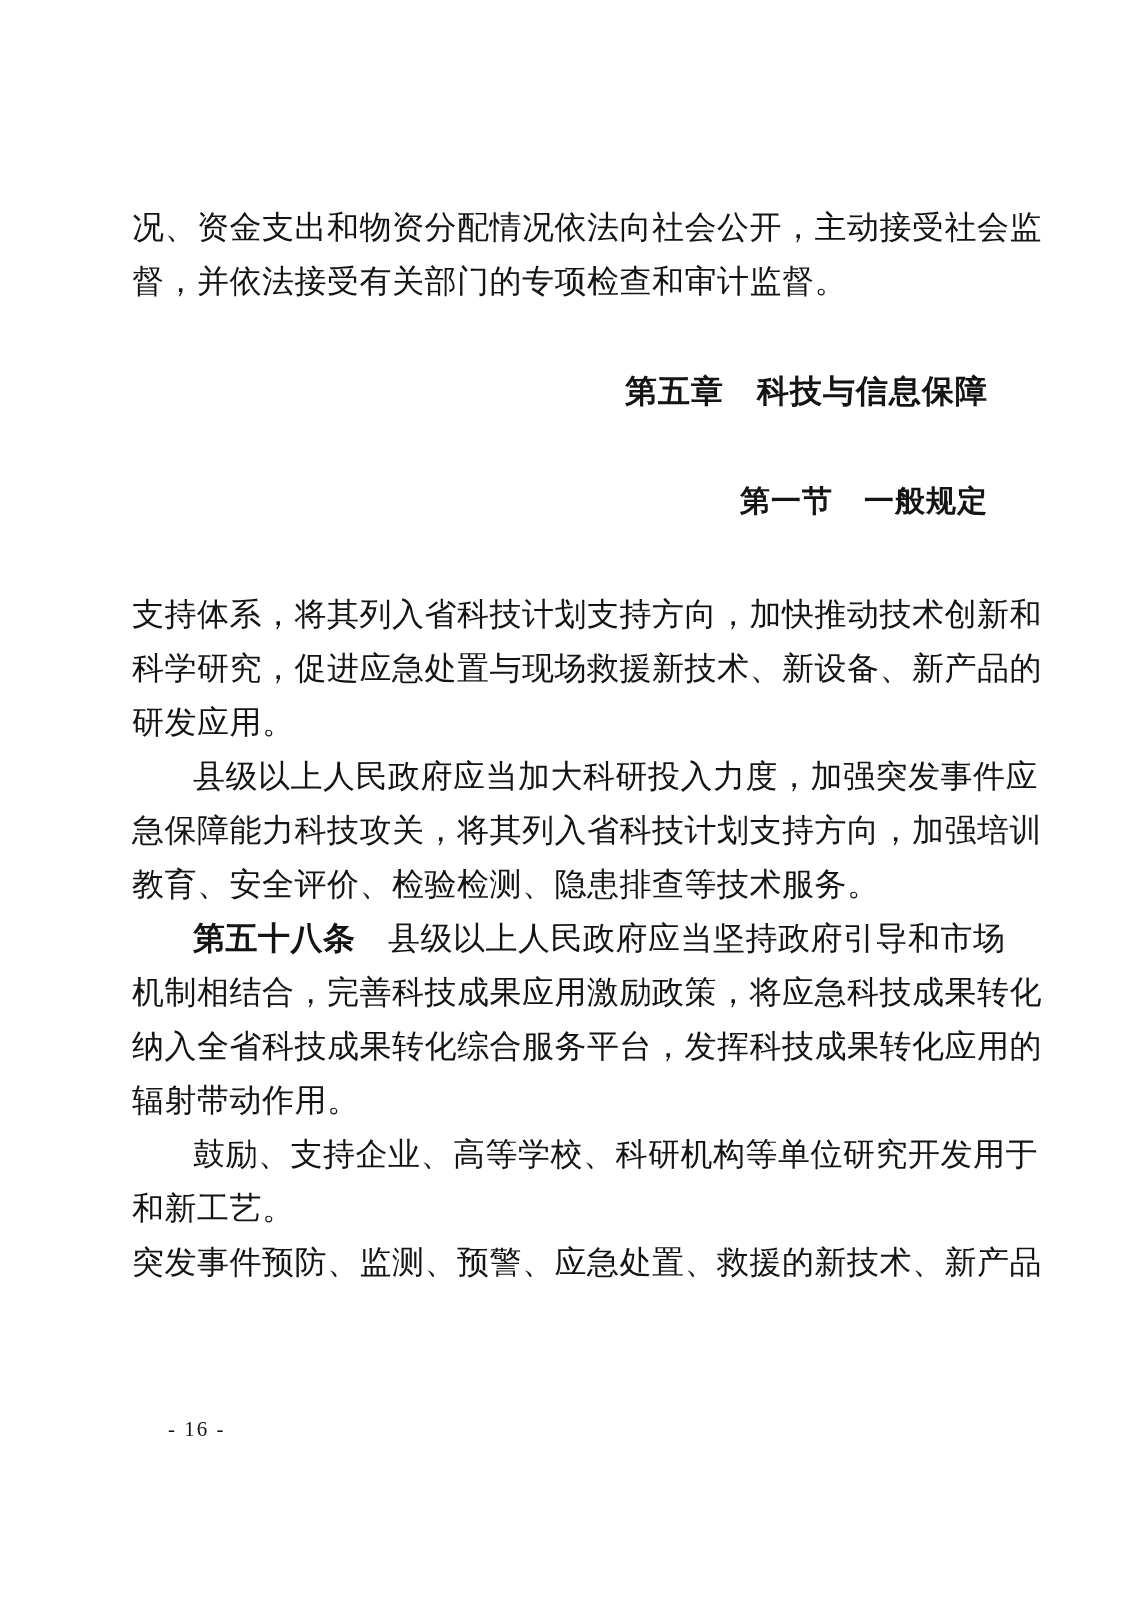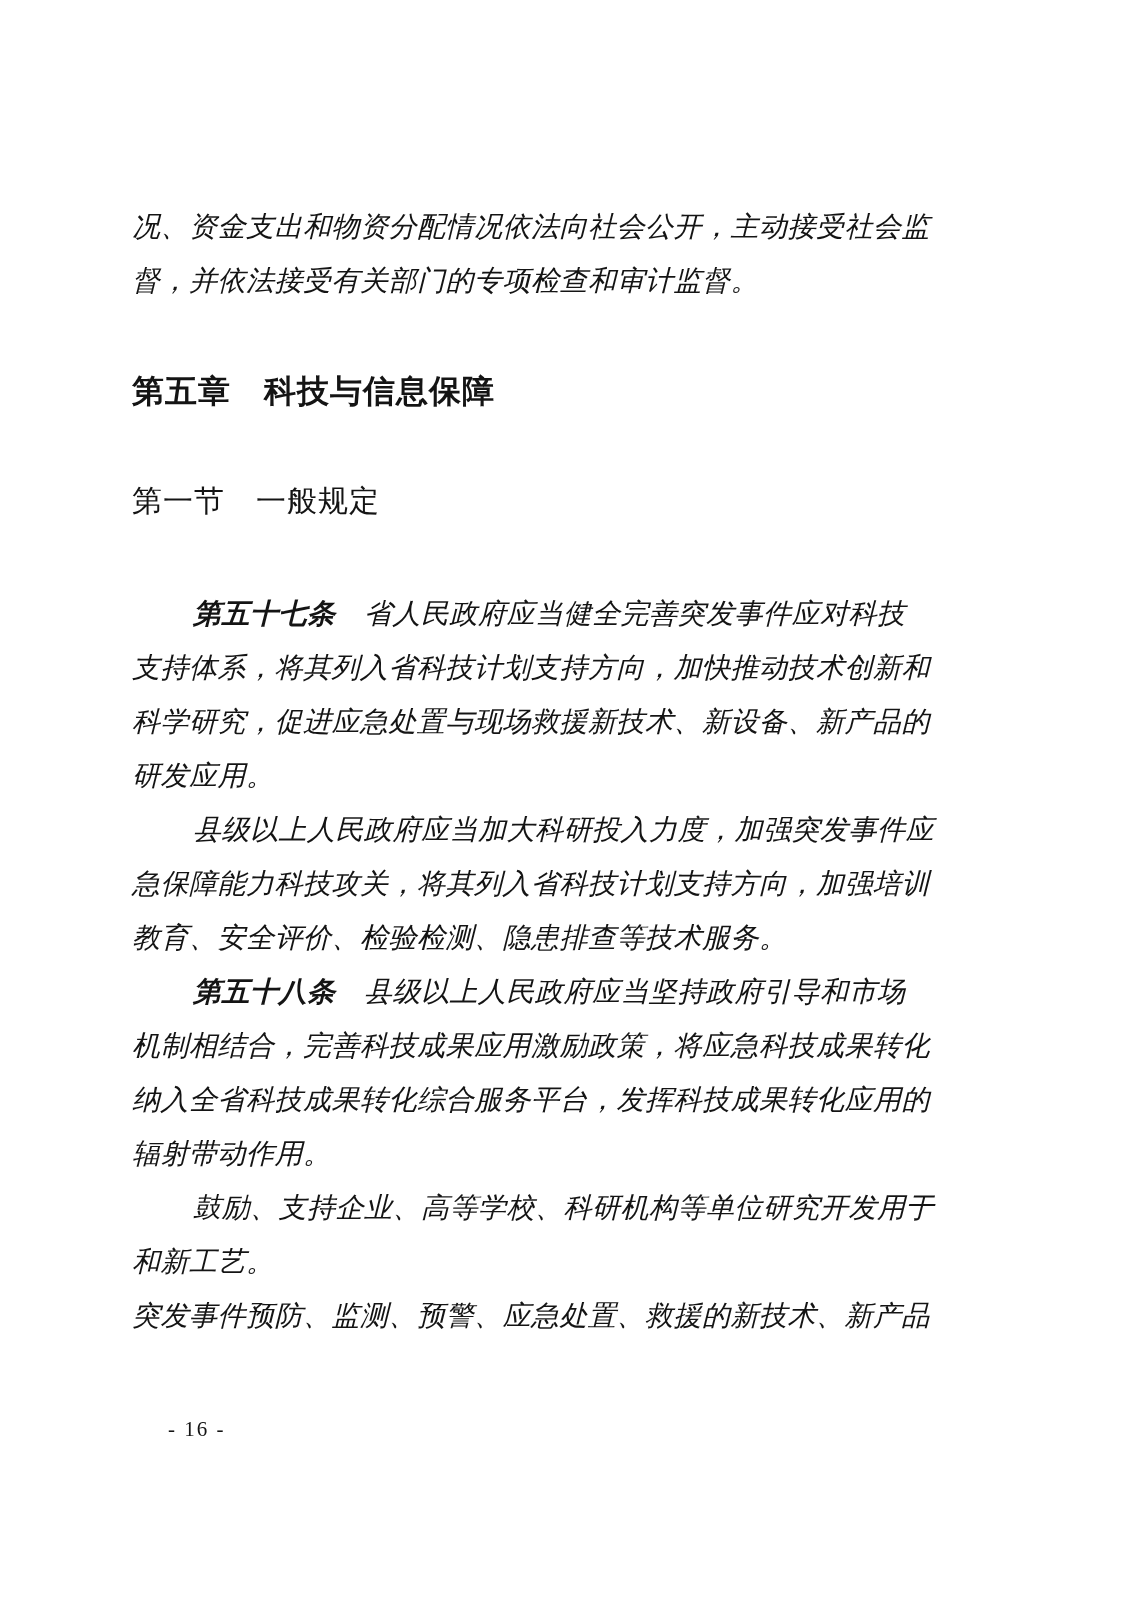--- a/index.html
+++ b/index.html
@@ -16,56 +16,56 @@
     font-family: "Liberation Serif", "DejaVu Serif", serif;
     overflow: hidden;
   }
   .content {
     position: absolute;
     left: 132px;
     top: 0;
     width: 856px;
   }
   .line {
-    font-size: 28px;
+    font-size: 32px;
     letter-spacing: 0.5px;
     line-height: 54px;
     height: 54px;
     white-space: pre;
-    font-style: italic;
   }
   .line.indent {
     text-indent: 61px;
   }
   .artnum {
     font-family: "Liberation Sans", "DejaVu Sans", sans-serif;
     font-weight: 700;
   }
   .intro {
     padding-top: 200px;
   }
   .chapter {
     margin-top: 56px;
     font-family: "Liberation Sans", "DejaVu Sans", sans-serif;
     font-weight: 700;
     font-size: 32px;
     letter-spacing: 1px;
     line-height: 54px;
     height: 54px;
-    text-align: left;
+    text-align: right;
     white-space: pre;
   }
   .section {
     margin-top: 56px;
     font-size: 30px;
     letter-spacing: 1px;
     line-height: 54px;
     height: 54px;
-    text-align: left;
+    text-align: right;
     white-space: pre;
+    font-weight: bold;
   }
   .bodyblock {
     margin-top: 59px;
   }
   .footer {
     position: absolute;
     left: 168px;
     top: 1412px;
     font-size: 21px;
     letter-spacing: 2px;
@@ -78,21 +78,20 @@
 
 <div class="page">
   <div class="content">
     <div class="intro" id="intro">
         <div class="line"><span>况、资金支出和物资分配情况依法向社会公开，主动接受社会监</span></div>
         <div class="line"><span>督，并依法接受有关部门的专项检查和审计监督。</span></div>
       </div>
     <div class="chapter">第五章　科技与信息保障</div>
     <div class="section">第一节　一般规定</div>
     <div class="bodyblock" id="bodyblock">
-        <div class="line indent"><span class="artnum">第五十七条</span><span>　省人民政府应当健全完善突发事件应对科技</span></div>
         <div class="line"><span>支持体系，将其列入省科技计划支持方向，加快推动技术创新和</span></div>
         <div class="line"><span>科学研究，促进应急处置与现场救援新技术、新设备、新产品的</span></div>
         <div class="line"><span>研发应用。</span></div>
         <div class="line indent"><span>县级以上人民政府应当加大科研投入力度，加强突发事件应</span></div>
         <div class="line"><span>急保障能力科技攻关，将其列入省科技计划支持方向，加强培训</span></div>
         <div class="line"><span>教育、安全评价、检验检测、隐患排查等技术服务。</span></div>
         <div class="line indent"><span class="artnum">第五十八条</span><span>　县级以上人民政府应当坚持政府引导和市场</span></div>
         <div class="line"><span>机制相结合，完善科技成果应用激励政策，将应急科技成果转化</span></div>
         <div class="line"><span>纳入全省科技成果转化综合服务平台，发挥科技成果转化应用的</span></div>
         <div class="line"><span>辐射带动作用。</span></div>

